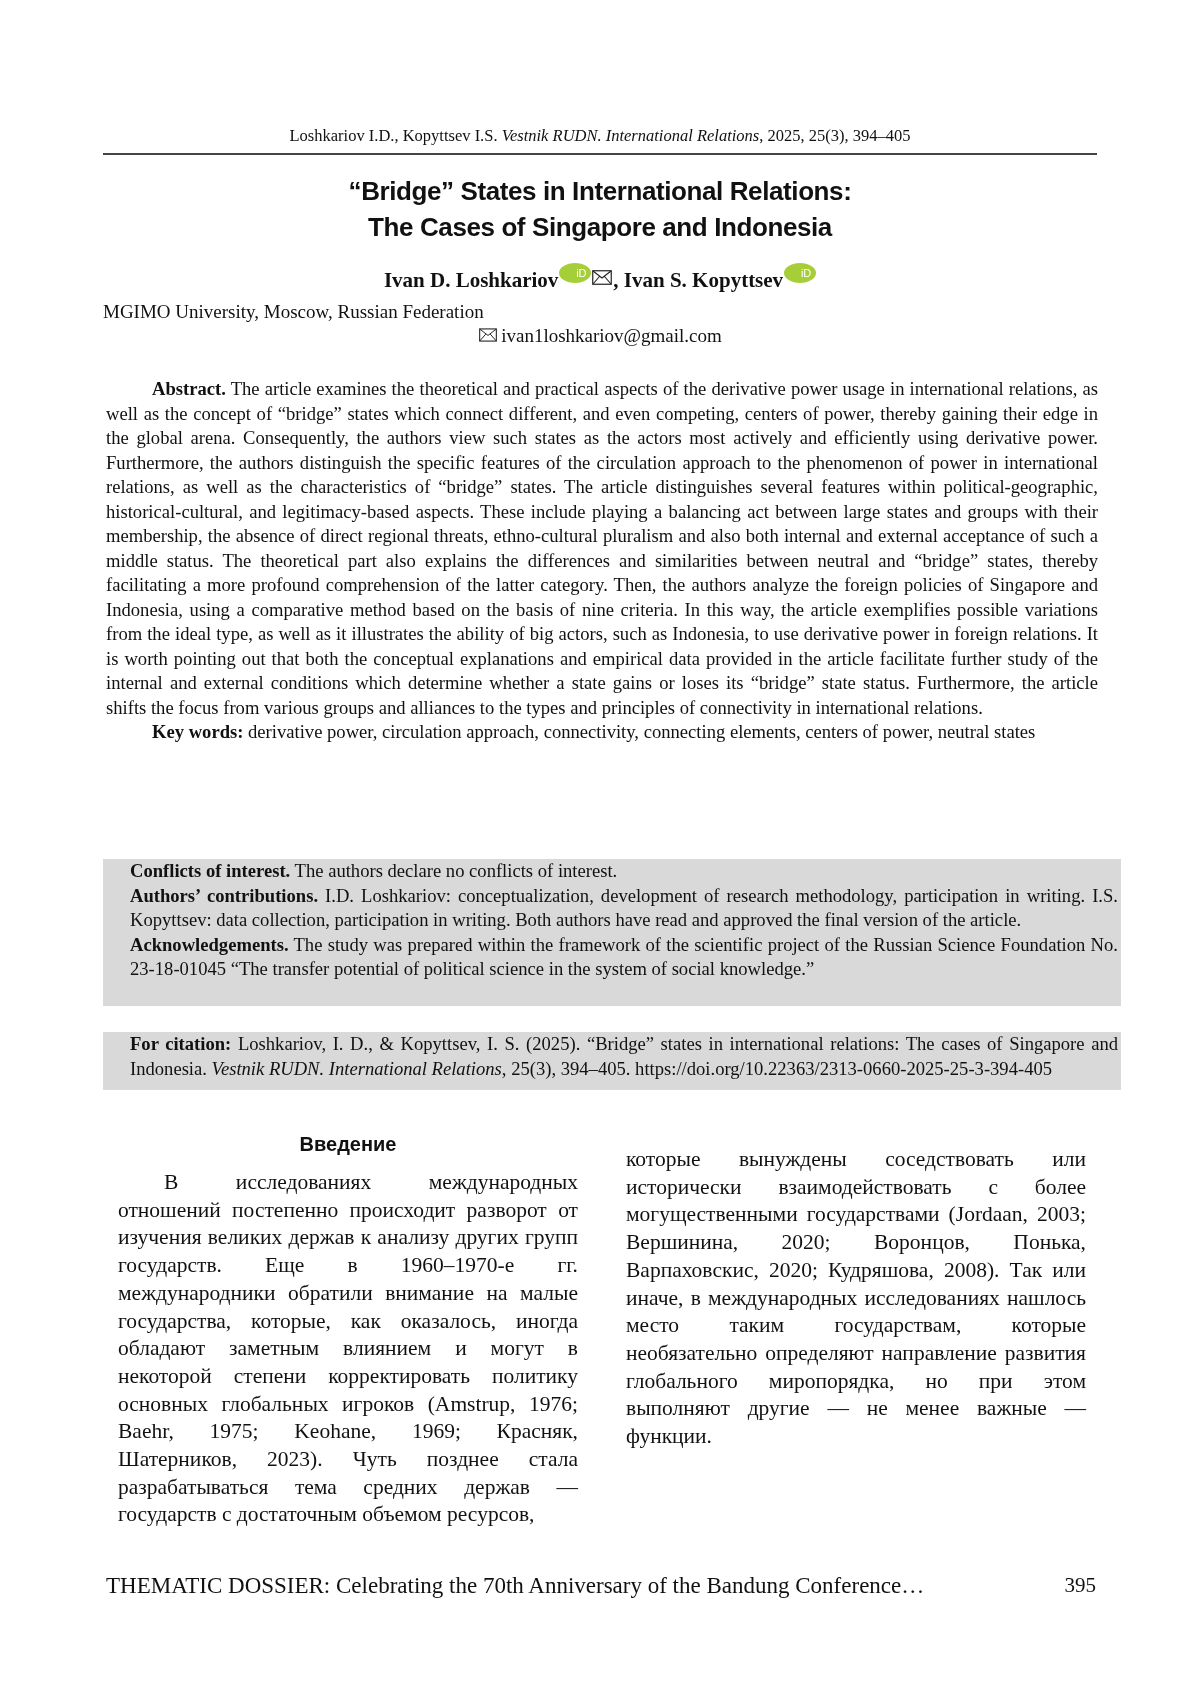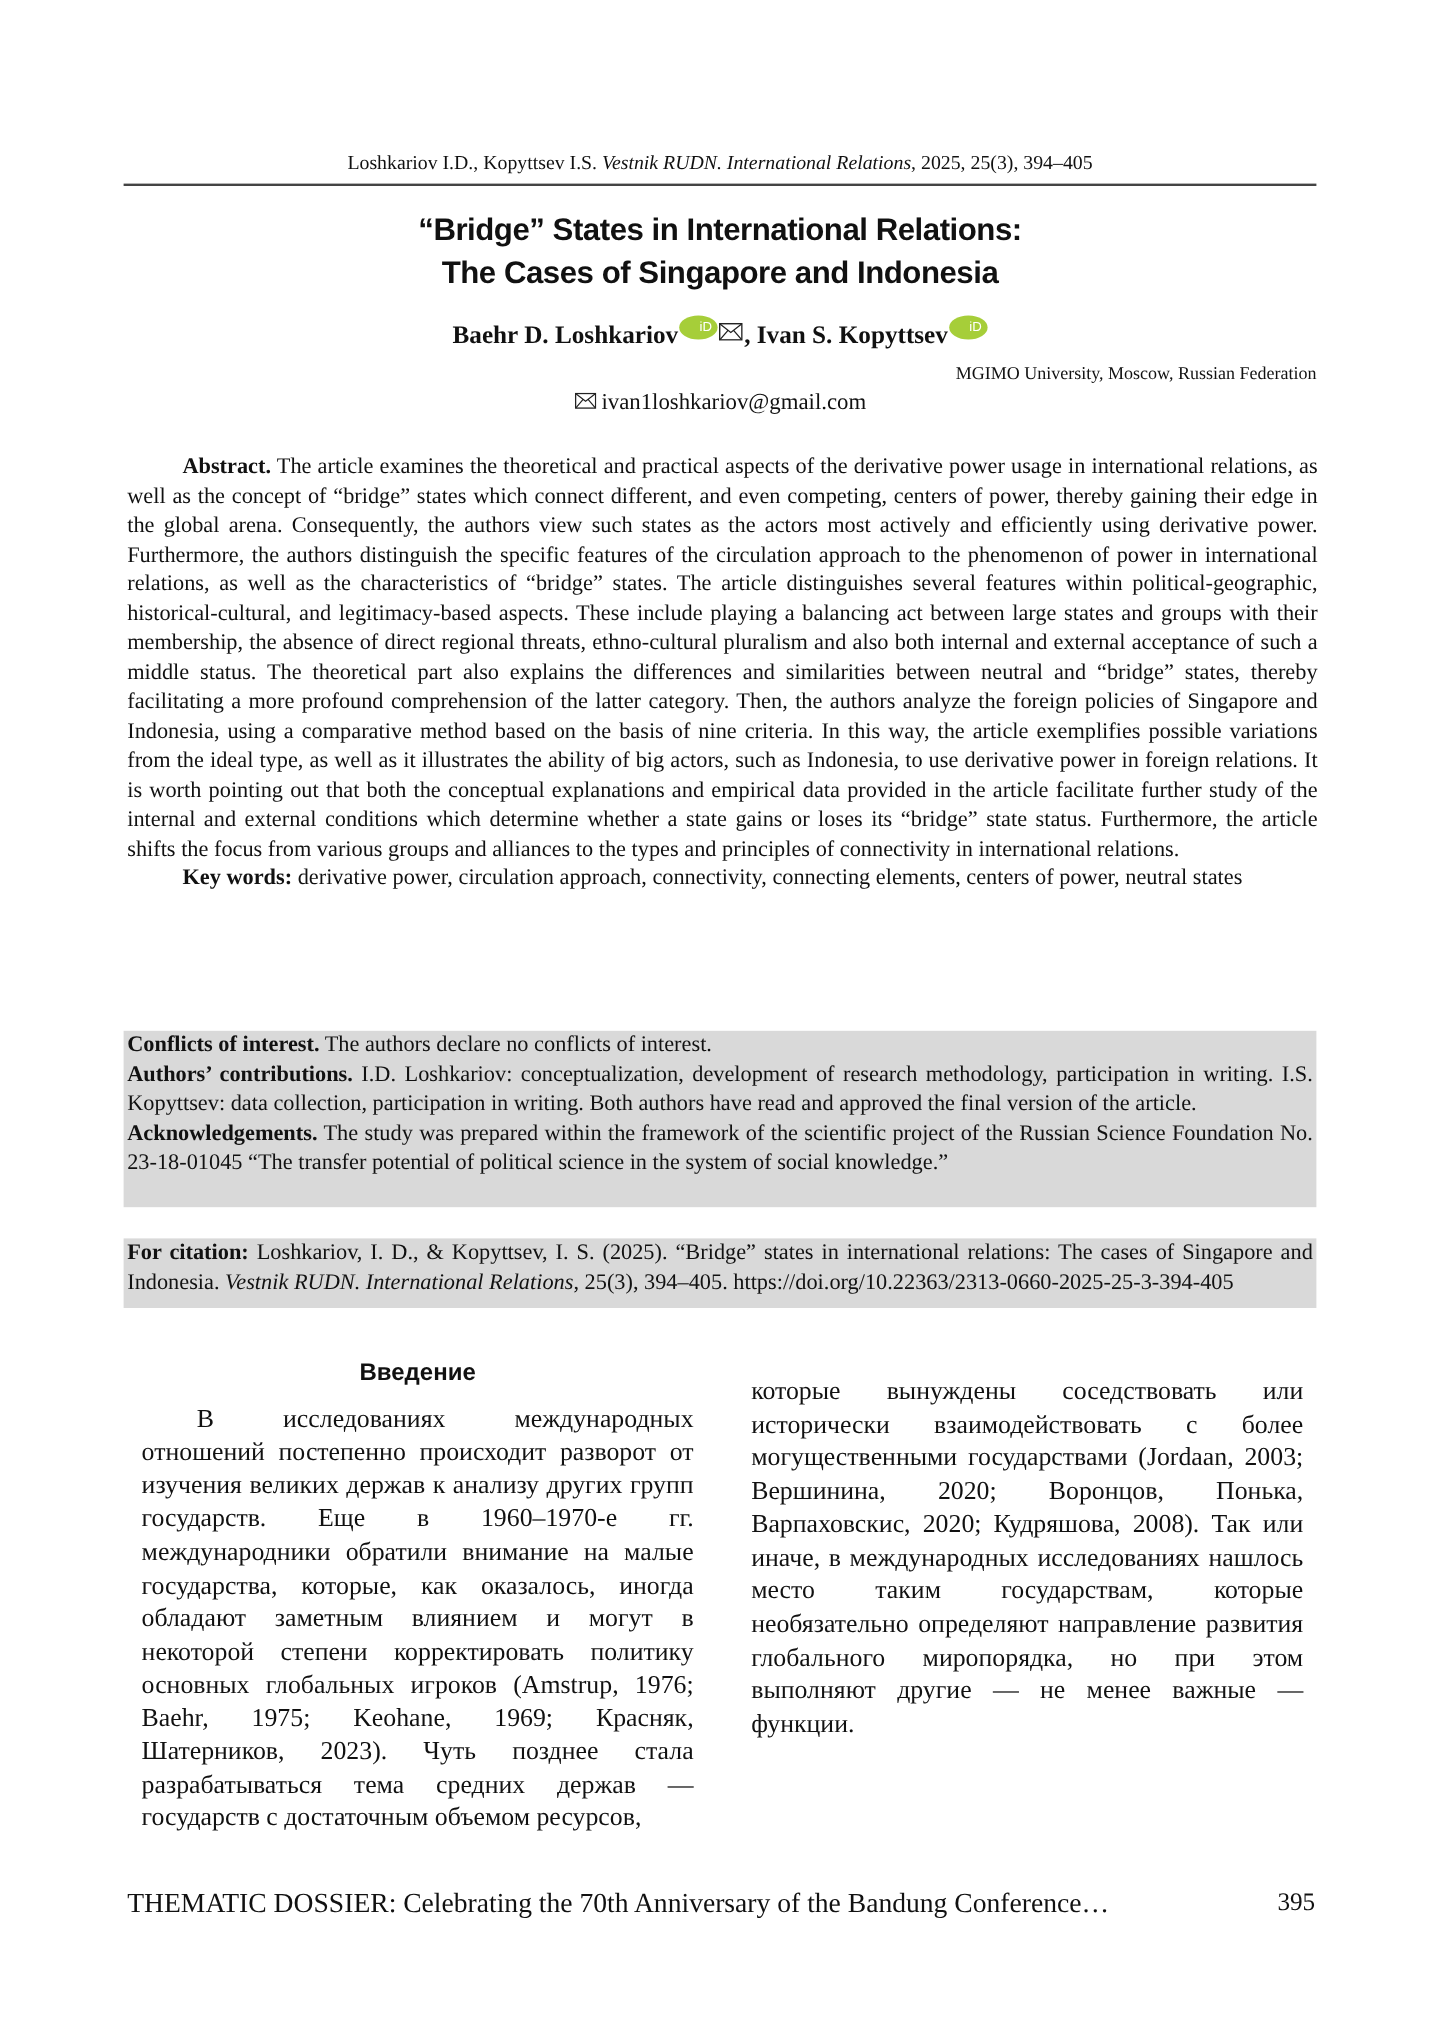--- a/index.html
+++ b/index.html
@@ -9,29 +9,29 @@
     .running-head { position: absolute; left: 103px; top: 113px; width: 994px; text-align: center; font-size: 16.5px; line-height: 20px; }
     .running-head .journal { font-style: italic; }
     .head-rule { position: absolute; left: 103px; top: 140px; width: 994px; height: 0; border-top: 2px solid #444; }
 
     .title { position: absolute; left: 103px; top: 160px; width: 994px; text-align: center; font-family: "Liberation Sans", sans-serif; font-weight: bold; font-size: 26px; line-height: 36px; letter-spacing: -0.4px; }
     .title div { display: block; }
 
     .authors { position: absolute; left: 103px; top: 250px; width: 994px; text-align: center; font-weight: bold; font-size: 21px; line-height: 28px; }
     .orcid { display: inline-block; width: 20px; height: 20px; border-radius: 50%; background: #a6ce39; color: #fff; font-family: "Liberation Sans", sans-serif; font-size: 11px; font-weight: normal; line-height: 20px; text-align: center; vertical-align: 10px; margin-left: 1px; padding-left: 12px; }
     .mail-icon { display: inline-block; width: 20px; height: 15px; vertical-align: 2px; margin: 0 1px; }
-    .affil { position: absolute; left: 103px; top: 287px; width: 994px; text-align: right; font-size: 15px; line-height: 24px; }
+    .affil { position: absolute; left: 103px; top: 287px; width: 994px; text-align: left; font-size: 19px; line-height: 24px; }
     .email-line { position: absolute; left: 103px; top: 311px; width: 994px; text-align: center; font-size: 19px; line-height: 24px; }
     .email-line .mail-icon { width: 18px; height: 14px; vertical-align: 0px; margin-right: 4px; }
 
     .abstract { position: absolute; left: 106px; top: 364px; width: 992px; font-size: 18.6px; line-height: 24.5px; text-align: justify; }
     .abstract p { margin: 0; text-indent: 46px; }
     .abstract b { font-weight: bold; }
 
-    .gray-box { position: absolute; left: 103px; width: 994px; background: #d9d9d9; font-size: 18.6px; line-height: 24.5px; text-align: justify; }
+    .gray-box { position: absolute; left: 103px; width: 994px; background: #d9d9d9; font-size: 18.6px; line-height: 24.5px; text-align: justify; padding-left: 24px; }
     .gray-box p { margin: 0; padding: 0 3px; }
     .box-info { top: 846px; height: 147px; }
     .box-cite { top: 1019px; height: 58px; }
     .box-cite i { font-style: italic; }
 
     .col { position: absolute; top: 1118px; width: 484px; font-size: 21.5px; line-height: 27.7px; text-align: justify; }
     .col-left { left: 106px; }
     .col-right { left: 614px; top: 1121px; }
     .col p { margin: 12px; }
     .col .indent { text-indent: 46px; }
@@ -50,21 +50,21 @@
     <span class="journal">Vestnik RUDN. International Relations</span><span>, 2025, 25(3), 394–405</span>
   </div>
   <div class="head-rule"></div>
 
   <div class="title">
     <div>“Bridge” States in International Relations:</div>
     <div>The Cases of Singapore and Indonesia</div>
   </div>
 
   <div class="authors">
-    <span>Baehr D. Loshkariov</span><span class="orcid">iD</span><svg class="mail-icon" viewBox="0 0 20 15">
+    <span>Ivan D. Loshkariov</span><span class="orcid">iD</span><svg class="mail-icon" viewBox="0 0 20 15">
         <rect x="0.75" y="0.75" width="18.5" height="13.5" fill="none" stroke="#222" stroke-width="1.2"></rect>
         <path d="M1 1 L10 8 L19 1 M1 14 L7.5 6.5 M19 14 L12.5 6.5" fill="none" stroke="#222" stroke-width="1.1"></path>
       </svg><span>, </span><span>Ivan S. Kopyttsev</span><span class="orcid">iD</span>
   </div>
 
   <div class="affil">MGIMO University, Moscow, Russian Federation</div>
   <div class="email-line">
     <svg class="mail-icon" viewBox="0 0 20 15">
         <rect x="0.75" y="0.75" width="18.5" height="13.5" fill="none" stroke="#222" stroke-width="1.2"></rect>
         <path d="M1 1 L10 8 L19 1 M1 14 L7.5 6.5 M19 14 L12.5 6.5" fill="none" stroke="#222" stroke-width="1.1"></path>

